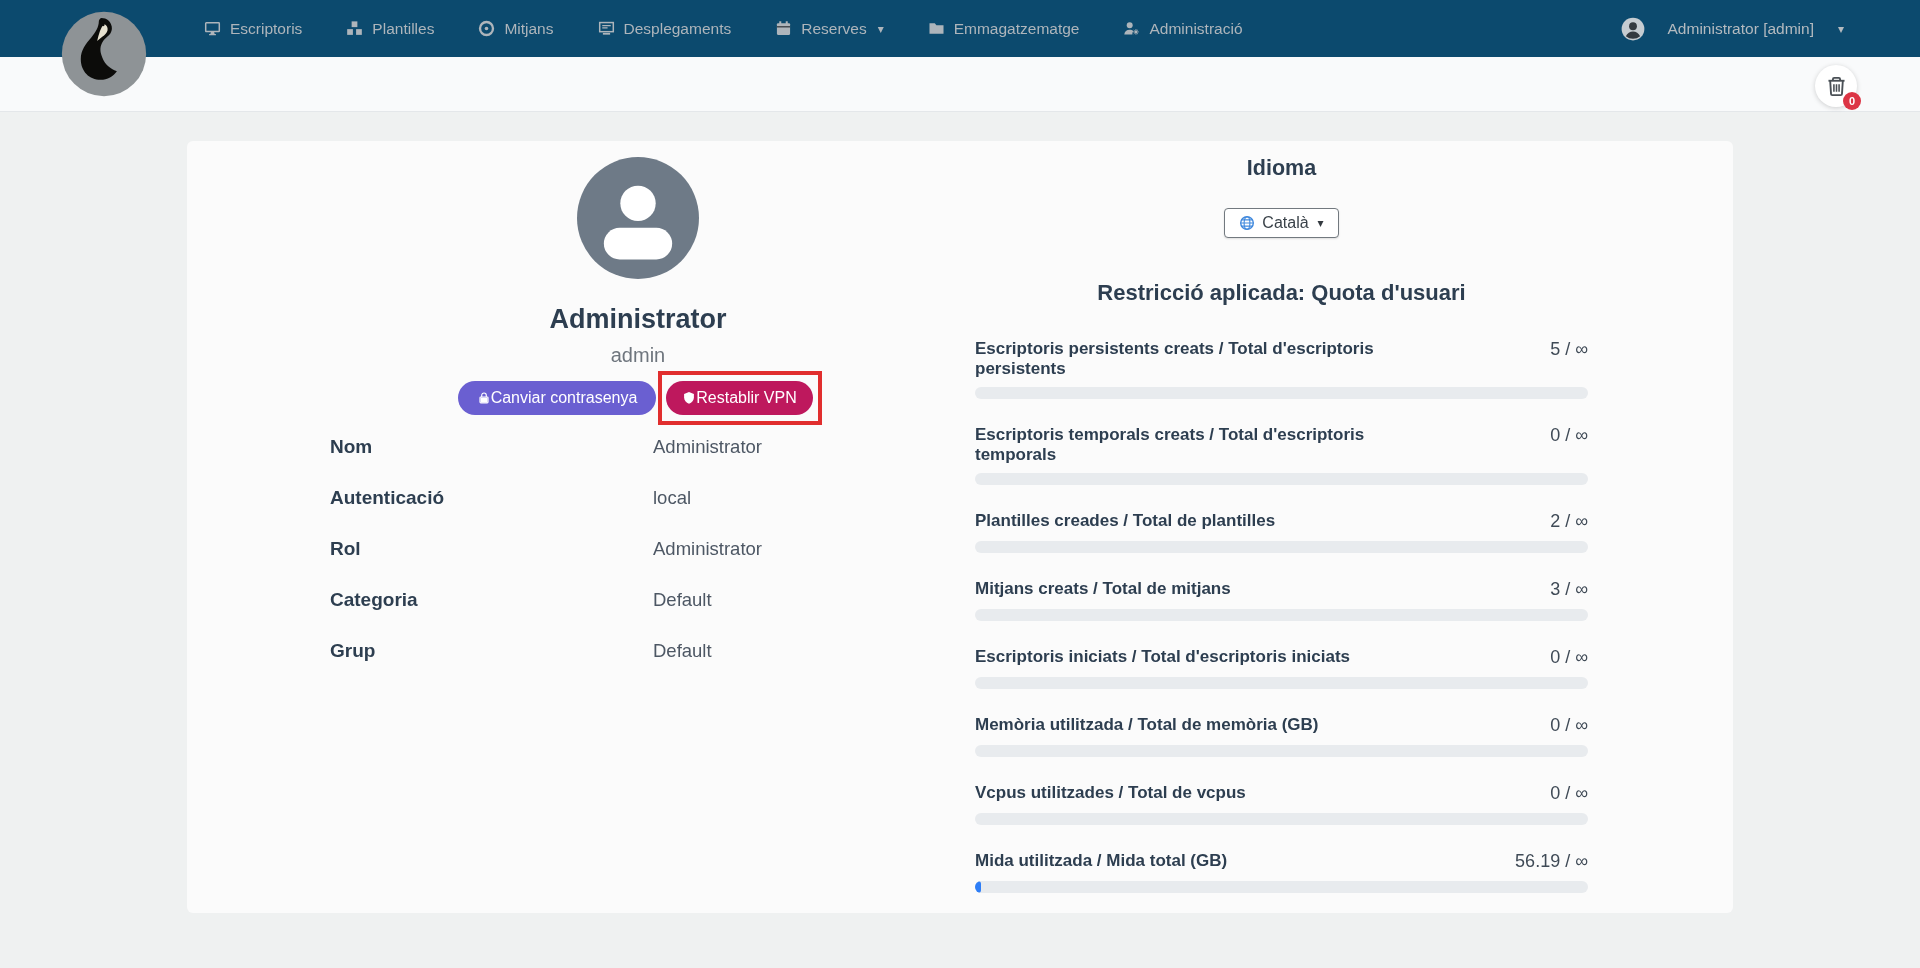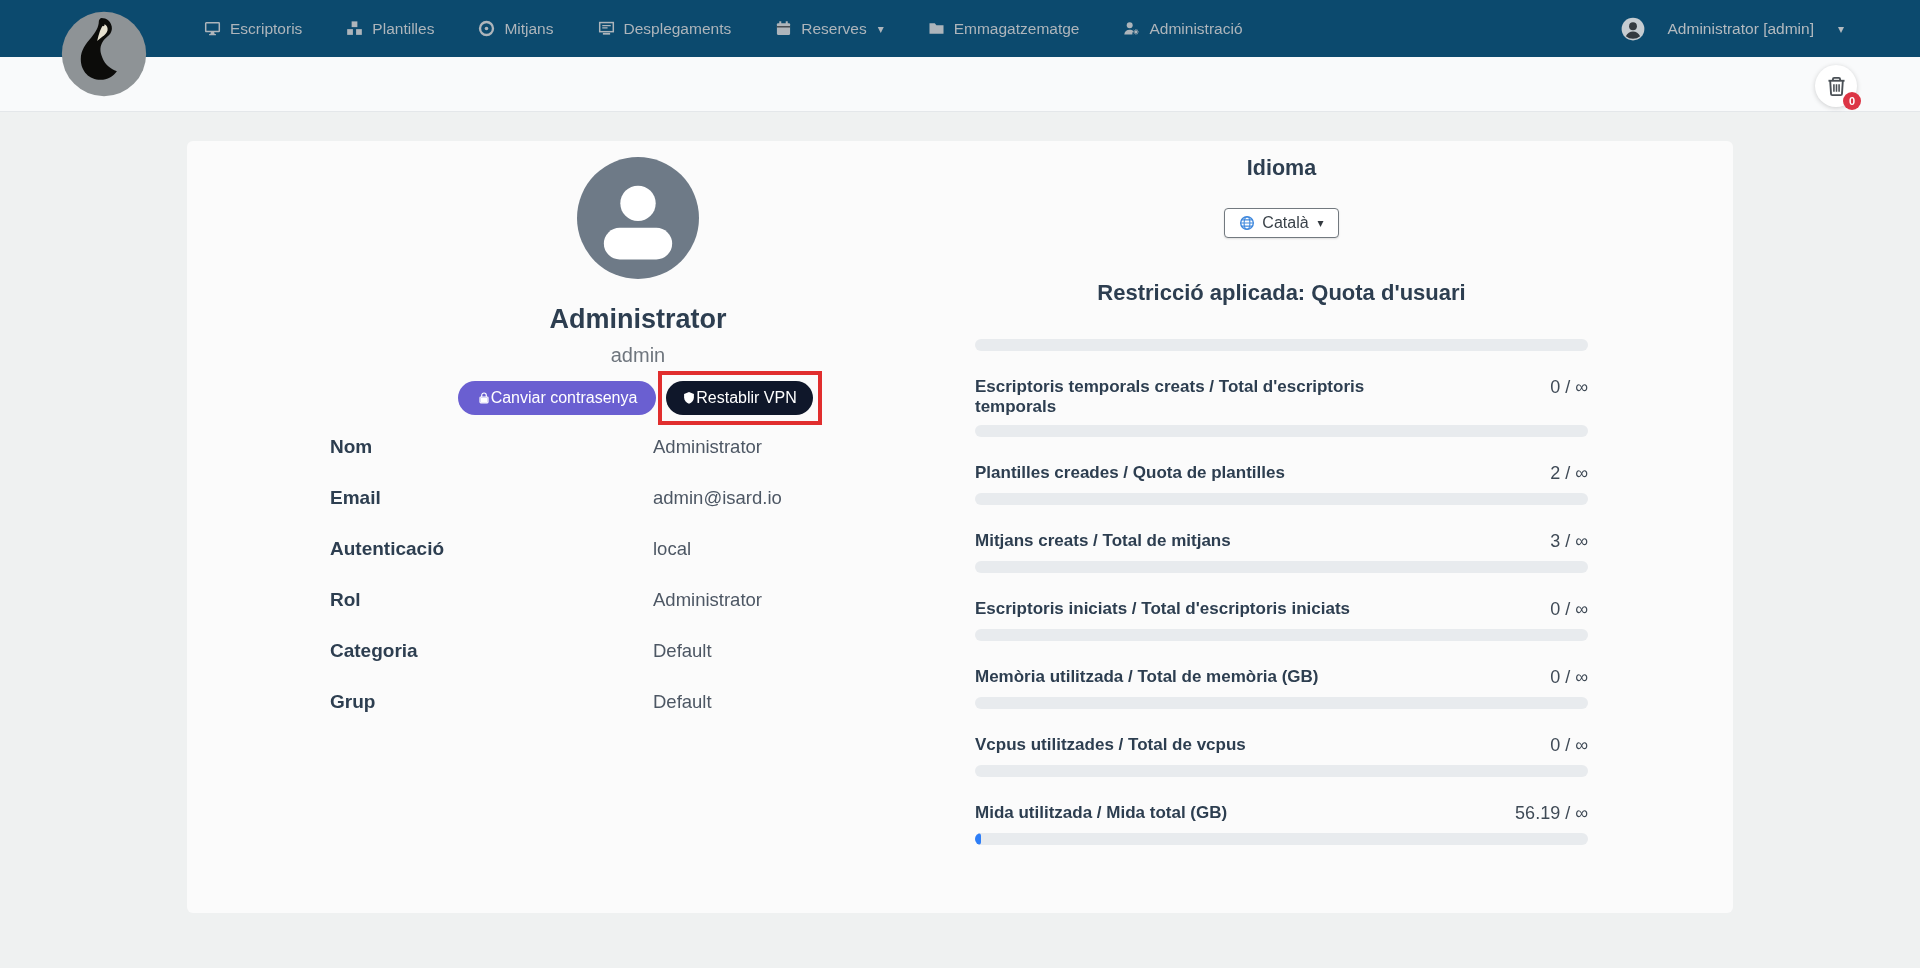--- a/index.html
+++ b/index.html
@@ -76,21 +76,21 @@
   }
   .btn-row { position:absolute; top:240px; left:0; }
   .btn {
     position:absolute; height:34px; border:none; border-radius:17px;
     display:flex; align-items:center; justify-content:center; 
     color:#fff; font-size:16px; font-family:"Liberation Sans",sans-serif;
     cursor:pointer; white-space:nowrap;
   }
   .btn svg { width:14px; height:14px; }
   .btn-purple { left:271px; width:198px; background:#6a5fd1; }
-  .btn-green  { left:479px; width:147px; background:#0f172a; }
+  .btn-green  { left:479px; width:147px; background:#be185d; }
   .vpn-highlight {
     position:absolute; left:471px; top:-10px; width:164px; height:54px;
     border:4px solid #e12e2e; pointer-events:none;
   }
   .details { position:absolute; left:143px; top:295px; width:650px; }
   .detail-row { height:51px; display:flex; align-items:flex-start; }
   .detail-label { width:323px; font-size:19px; font-weight:bold; color:#2d3e50; }
   .detail-value { font-size:18.5px; color:#4d5764; }
 
   
@@ -276,24 +276,20 @@
     </button>
     <div class="vpn-highlight"></div>
   </div>
 
   <div class="details">
   <div class="detail-row">
     <div class="detail-label">Nom</div>
     <div class="detail-value">Administrator</div>
   </div>
 
-  <div class="detail-row">
-    <div class="detail-label">Email</div>
-    <div class="detail-value">admin@isard.io</div>
-  </div>
 
   <div class="detail-row">
     <div class="detail-label">Autenticació</div>
     <div class="detail-value">local</div>
   </div>
 
   <div class="detail-row">
     <div class="detail-label">Rol</div>
     <div class="detail-value">Administrator</div>
   </div>
@@ -318,38 +314,42 @@
             <ellipse cx="8" cy="8" rx="2.9" ry="6.3" stroke-width="1.1"></ellipse>
             <path d="M1.7 8h12.6M2.5 4.9h11M2.5 11.1h11" stroke-width="1.1"></path>
           </svg>
         </span>
       <span>Català</span>
       <span class="caret">▾</span>
     </div>
     <h2 class="quota-title">Restricció aplicada: Quota d'usuari</h2>
     <div class="quota-list">
   <div class="quota-item">
+    <div class="quota-head">
+      <div class="quota-label">Escriptoris persistents creats / Total d'escriptoris persistents</div>
+      <div class="quota-value">5 / ∞</div>
+    </div>
     <div class="quota-bar">
       <div class="quota-fill" style="width: 0%;"></div>
     </div>
   </div>
 
   <div class="quota-item">
     <div class="quota-head">
       <div class="quota-label">Escriptoris temporals creats / Total d'escriptoris temporals</div>
       <div class="quota-value">0 / ∞</div>
     </div>
     <div class="quota-bar">
       <div class="quota-fill" style="width: 0%;"></div>
     </div>
   </div>
 
   <div class="quota-item">
     <div class="quota-head">
-      <div class="quota-label">Plantilles creades / Quota de plantilles</div>
+      <div class="quota-label">Plantilles creades / Total de plantilles</div>
       <div class="quota-value">2 / ∞</div>
     </div>
     <div class="quota-bar">
       <div class="quota-fill" style="width: 0%;"></div>
     </div>
   </div>
 
   <div class="quota-item">
     <div class="quota-head">
       <div class="quota-label">Mitjans creats / Total de mitjans</div>

